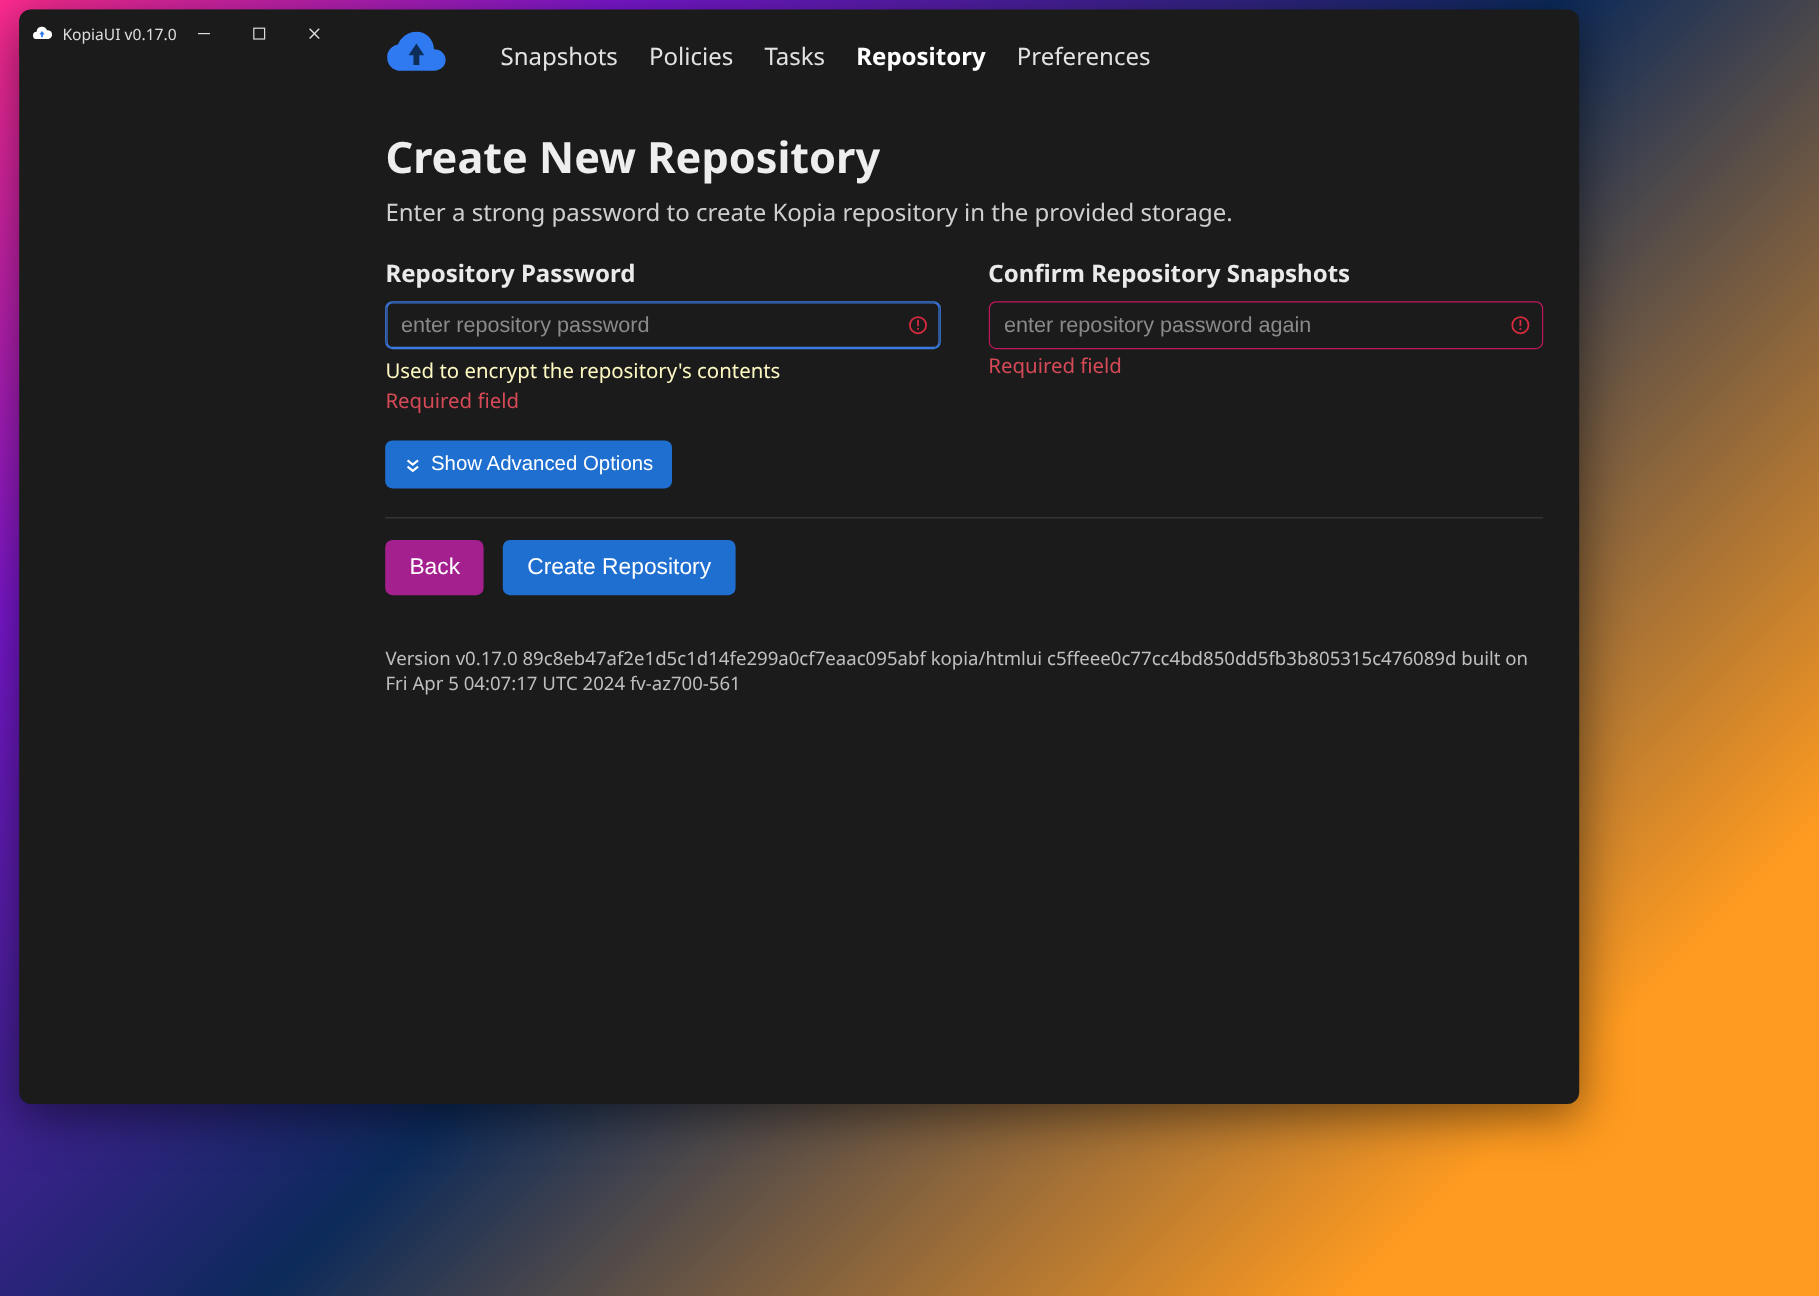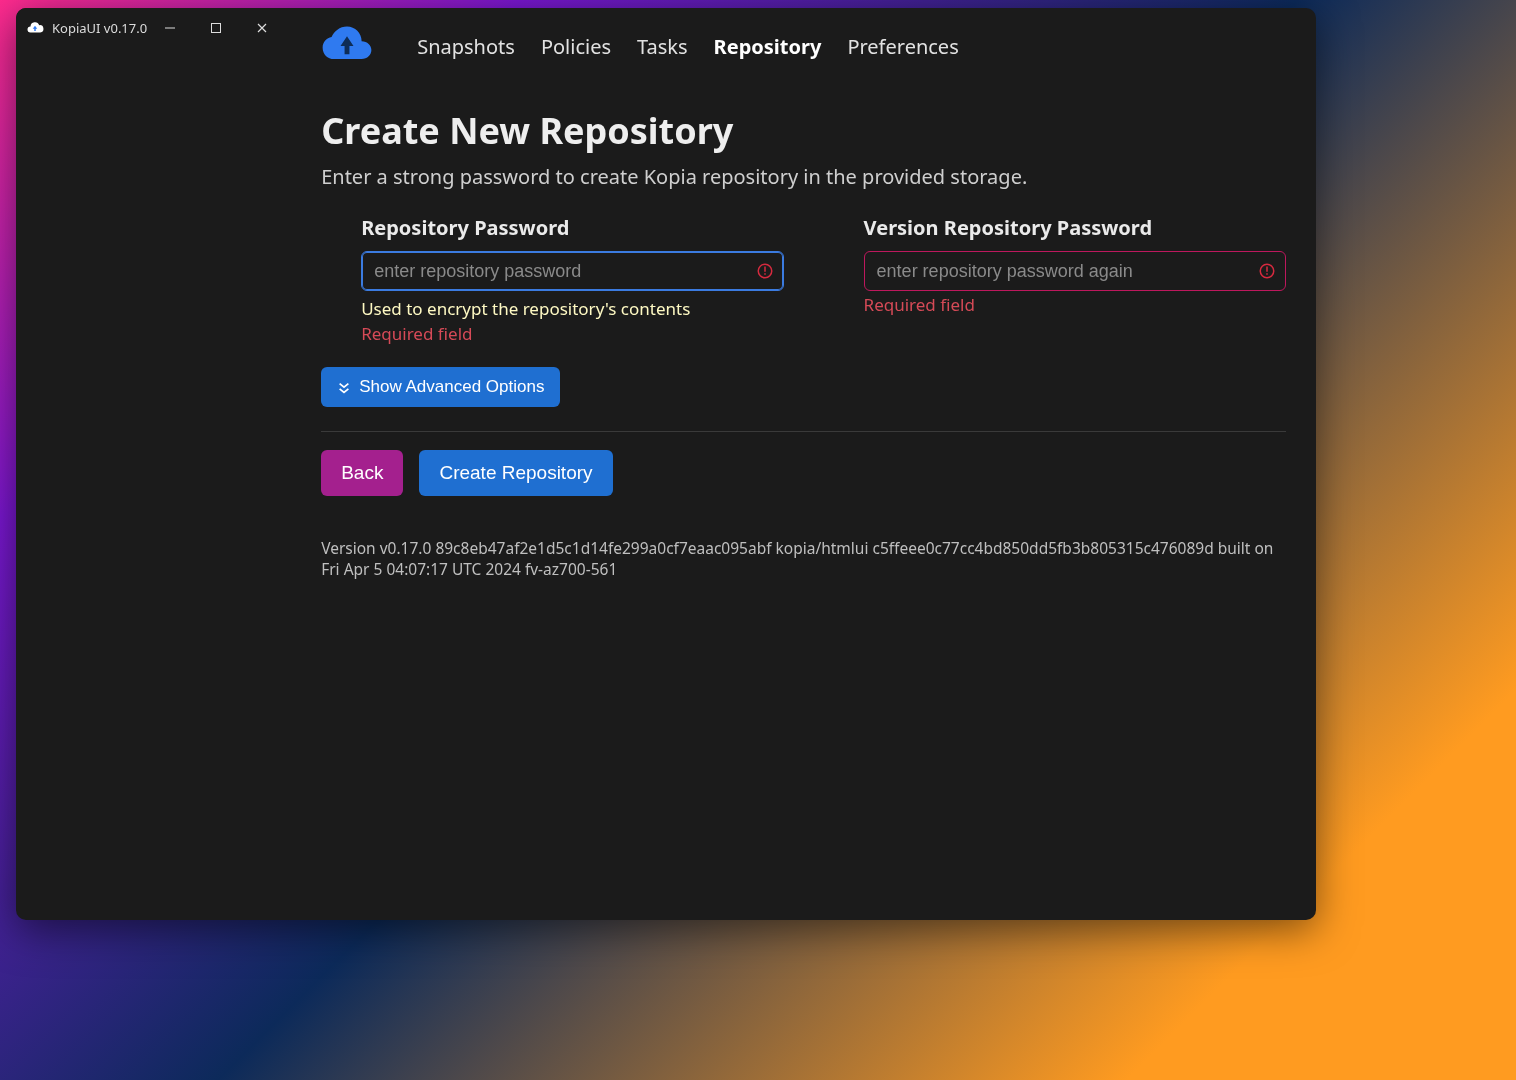--- a/index.html
+++ b/index.html
@@ -83,21 +83,21 @@
     font-size: 20px;
     color: #cfcfcf;
     margin-top: 8px;
     margin-bottom: 24px;
   }
 
   .form-row {
     display: flex;
     gap: 40px;
   }
-  .form-col { flex: 1; min-width: 0; margin-left: 40px; }
+  .form-col { flex: 1; min-width: 0; }
   .field-label {
     font-size: 20px;
     font-weight: 700;
     color: #eaeaea;
     margin-bottom: 10px;
   }
   .input-wrap {
     position: relative;
   }
   .text-input {
@@ -225,21 +225,21 @@
                 <rect x="11" y="6" width="2" height="7" fill="currentColor"></rect>
                 <rect x="11" y="15" width="2" height="2" fill="currentColor"></rect>
               </svg>
           </span>
         </div>
         <div class="help-text">Used to encrypt the repository's contents</div>
         <div class="error-text">Required field</div>
       </div>
 
       <div class="form-col">
-        <div class="field-label">Version Repository Password</div>
+        <div class="field-label">Confirm Repository Snapshots</div>
         <div class="input-wrap">
           <input type="password" class="text-input" placeholder="enter repository password again" style="">
           <span class="error-icon">
             <svg viewBox="0 0 24 24" width="18" height="18">
                 <circle cx="12" cy="12" r="9" fill="none" stroke="currentColor" stroke-width="2"></circle>
                 <rect x="11" y="6" width="2" height="7" fill="currentColor"></rect>
                 <rect x="11" y="15" width="2" height="2" fill="currentColor"></rect>
               </svg>
           </span>
         </div>

